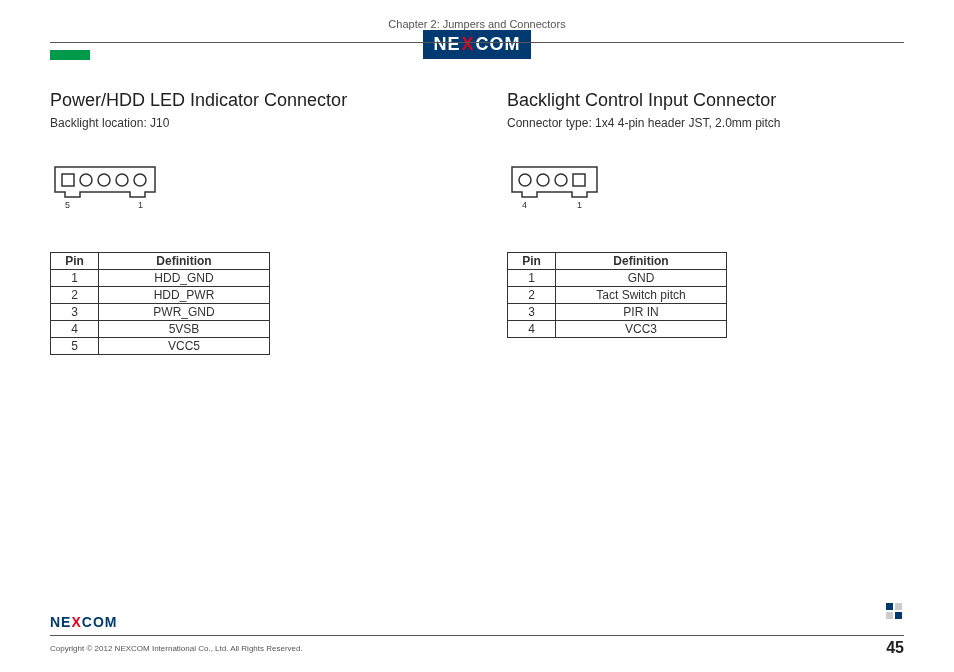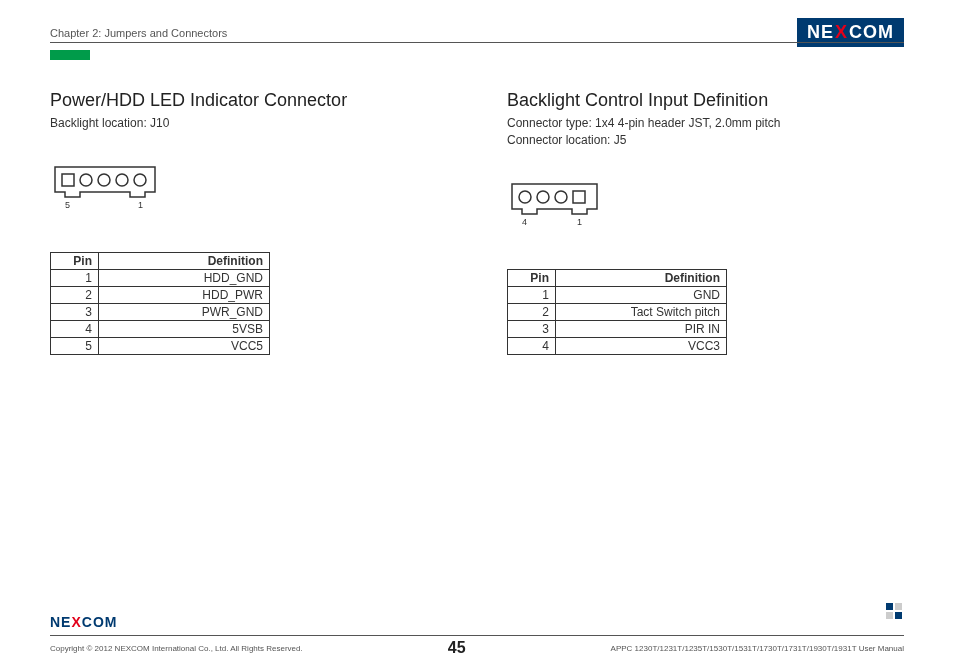--- a/index.html
+++ b/index.html
@@ -12,20 +12,21 @@
     color: #333;
   }
   .header {
     position: absolute;
     top: 18px;
     left: 50px;
     right: 50px;
     display: flex;
     justify-content: space-between;
     align-items: center;
+    flex-direction: column;
   }
   .chapter {
     font-size: 11px;
     color: #555;
   }
   .logo {
     background: #003a70;
     color: #fff;
     font-weight: bold;
     font-size: 18px;
@@ -82,21 +83,21 @@
     margin-bottom: 40px;
   }
   table.pins {
     border-collapse: collapse;
     width: 220px;
     font-size: 12px;
   }
   table.pins th, table.pins td {
     border: 1px solid #333;
     padding: 1px 6px;
-    text-align: right;
+    text-align: center;
   }
   table.pins th {
     font-weight: 700;
     background: #fff;
   }
   table.pins th:first-child, table.pins td:first-child {
     width: 48px;
   }
   .footer {
     position: absolute;
@@ -192,24 +193,23 @@
           </tr>
       <tr>
             <td>5</td>
             <td>VCC5</td>
           </tr>
     </tbody>
       </table>
   </div>
 
   <div class="col">
-    <h2>Backlight Control Input Definition</h2>
+    <h2>Backlight Control Input Connector</h2>
     <div class="desc">
       <div>Connector type: 1x4 4-pin header JST, 2.0mm pitch</div>
-      <div>Connector location: J5</div>
     </div>
     <svg class="connector-svg" width="110" height="50" viewBox="0 0 110 50">
       <path d="M5 5 L90 5 L90 30 L80 30 L80 35 L65 35 L65 30 L30 30 L30 35 L15 35 L15 30 L5 30 Z" fill="none" stroke="#333" stroke-width="1.5"></path>
       <circle cx="18" cy="18" r="6" fill="none" stroke="#333" stroke-width="1.5"></circle>
       <circle cx="36" cy="18" r="6" fill="none" stroke="#333" stroke-width="1.5"></circle>
       <circle cx="54" cy="18" r="6" fill="none" stroke="#333" stroke-width="1.5"></circle>
       <rect x="66" y="12" width="12" height="12" fill="none" stroke="#333" stroke-width="1.5"></rect>
       <text x="15" y="46" font-size="9" fill="#333">4</text>
       <text x="70" y="46" font-size="9" fill="#333">1</text>
     </svg>
@@ -249,15 +249,14 @@
   <svg class="footer-squares" width="18" height="18" viewBox="0 0 18 18">
     <rect x="0" y="0" width="7" height="7" fill="#003a70"></rect>
     <rect x="9" y="0" width="7" height="7" fill="#ccc"></rect>
     <rect x="0" y="9" width="7" height="7" fill="#ccc"></rect>
     <rect x="9" y="9" width="7" height="7" fill="#003a70"></rect>
   </svg>
   <div class="footer-hr"></div>
   <div class="footer-row">
     <span>Copyright © 2012 NEXCOM International Co., Ltd. All Rights Reserved.</span>
     <span class="pagenum">45</span>
-    <span>APPC 1230T/1231T/1235T/1530T/1531T/1730T/1731T/1930T/1931T User Manual</span>
   </div>
 </div>
 
 </body></html>

